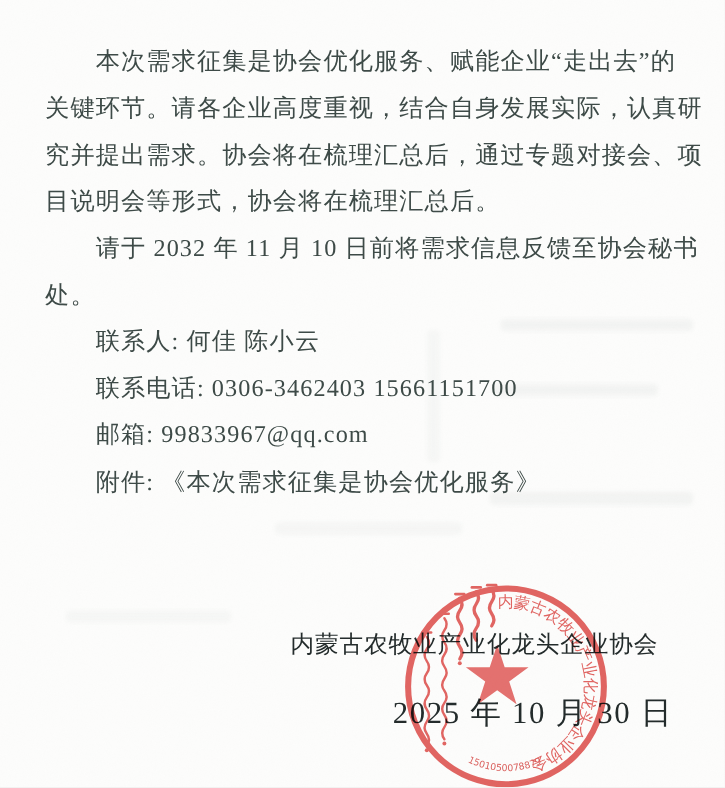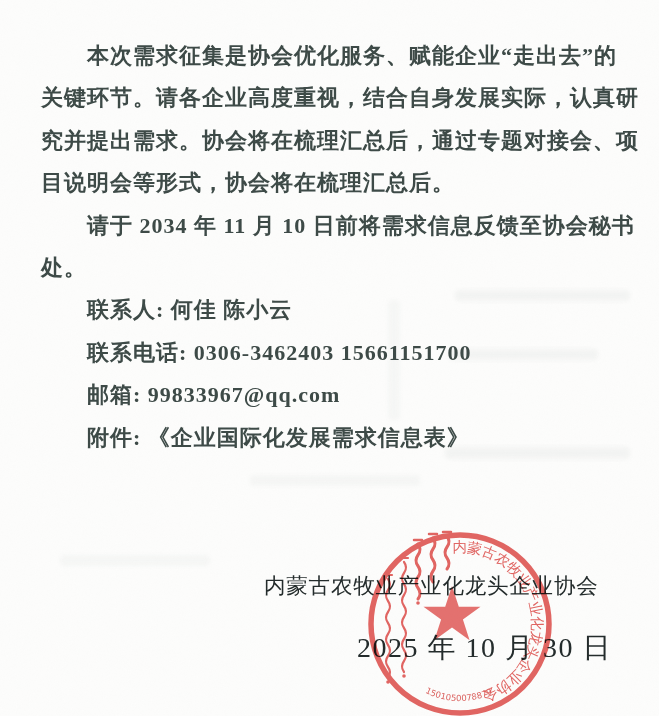--- a/index.html
+++ b/index.html
@@ -8,21 +8,21 @@
     width:659px;height:716px;
     background:#fdfdfc;
     overflow:hidden;
     font-family:"Liberation Serif","DejaVu Serif",serif;
   }
   
   .letter-body{
     position:absolute;left:41px;top:35px;width:580px;
     font-size:22px;line-height:42.4px;letter-spacing:1px;
     color:#3c4946;
-    text-align:left;white-space:nowrap;font-weight:bold;
+    text-align:left;white-space:nowrap;
   }
   .line{height:42.4px;}
   .line.indent{padding-left:46px;}
   
   .sig-org{
     position:absolute;left:264px;top:571px;
     font-size:21.5px;letter-spacing:0.8px;color:#222a2a;
     white-space:nowrap;
   }
   .sig-date{
@@ -58,26 +58,26 @@
   <div class="smudge sm3"></div>
   <div class="smudge sm4"></div>
   <div class="smudge sm5"></div>
   <div class="smudge sm6"></div>
 
   <div class="letter-body">
     <div class="line indent">本次需求征集是协会优化服务、赋能企业“走出去”的</div>
     <div class="line">关键环节。请各企业高度重视，结合自身发展实际，认真研</div>
     <div class="line">究并提出需求。协会将在梳理汇总后，通过专题对接会、项</div>
     <div class="line">目说明会等形式，协会将在梳理汇总后。</div>
-    <div class="line indent">请于 2034 年 11 月 10 日前将需求信息反馈至协会秘书</div>
+    <div class="line indent">请于 2032 年 11 月 10 日前将需求信息反馈至协会秘书</div>
     <div class="line">处。</div>
     <div class="line indent">联系人: 何佳  陈小云</div>
     <div class="line indent">联系电话: 0306-3462403  15661151700</div>
     <div class="line indent">邮箱: 99833967@qq.com</div>
-    <div class="line indent">附件: 《企业国际化发展需求信息表》</div>
+    <div class="line indent">附件: 《本次需求征集是协会优化服务》</div>
   </div>
 
   <div class="sig-org">内蒙古农牧业产业化龙头企业协会</div>
   <div class="sig-date">2025 年 10 月 30 日</div>
 
   <svg class="seal" viewBox="0 0 200 200">
     <defs>
       <path id="ringPath" d="M 92.5,28.4 A 72,72 0 0 1 117.4,169.9"></path>
       <path id="serialPath" d="M 65,168.6 A 77,77 0 0 0 135,168.6"></path>
     </defs>

